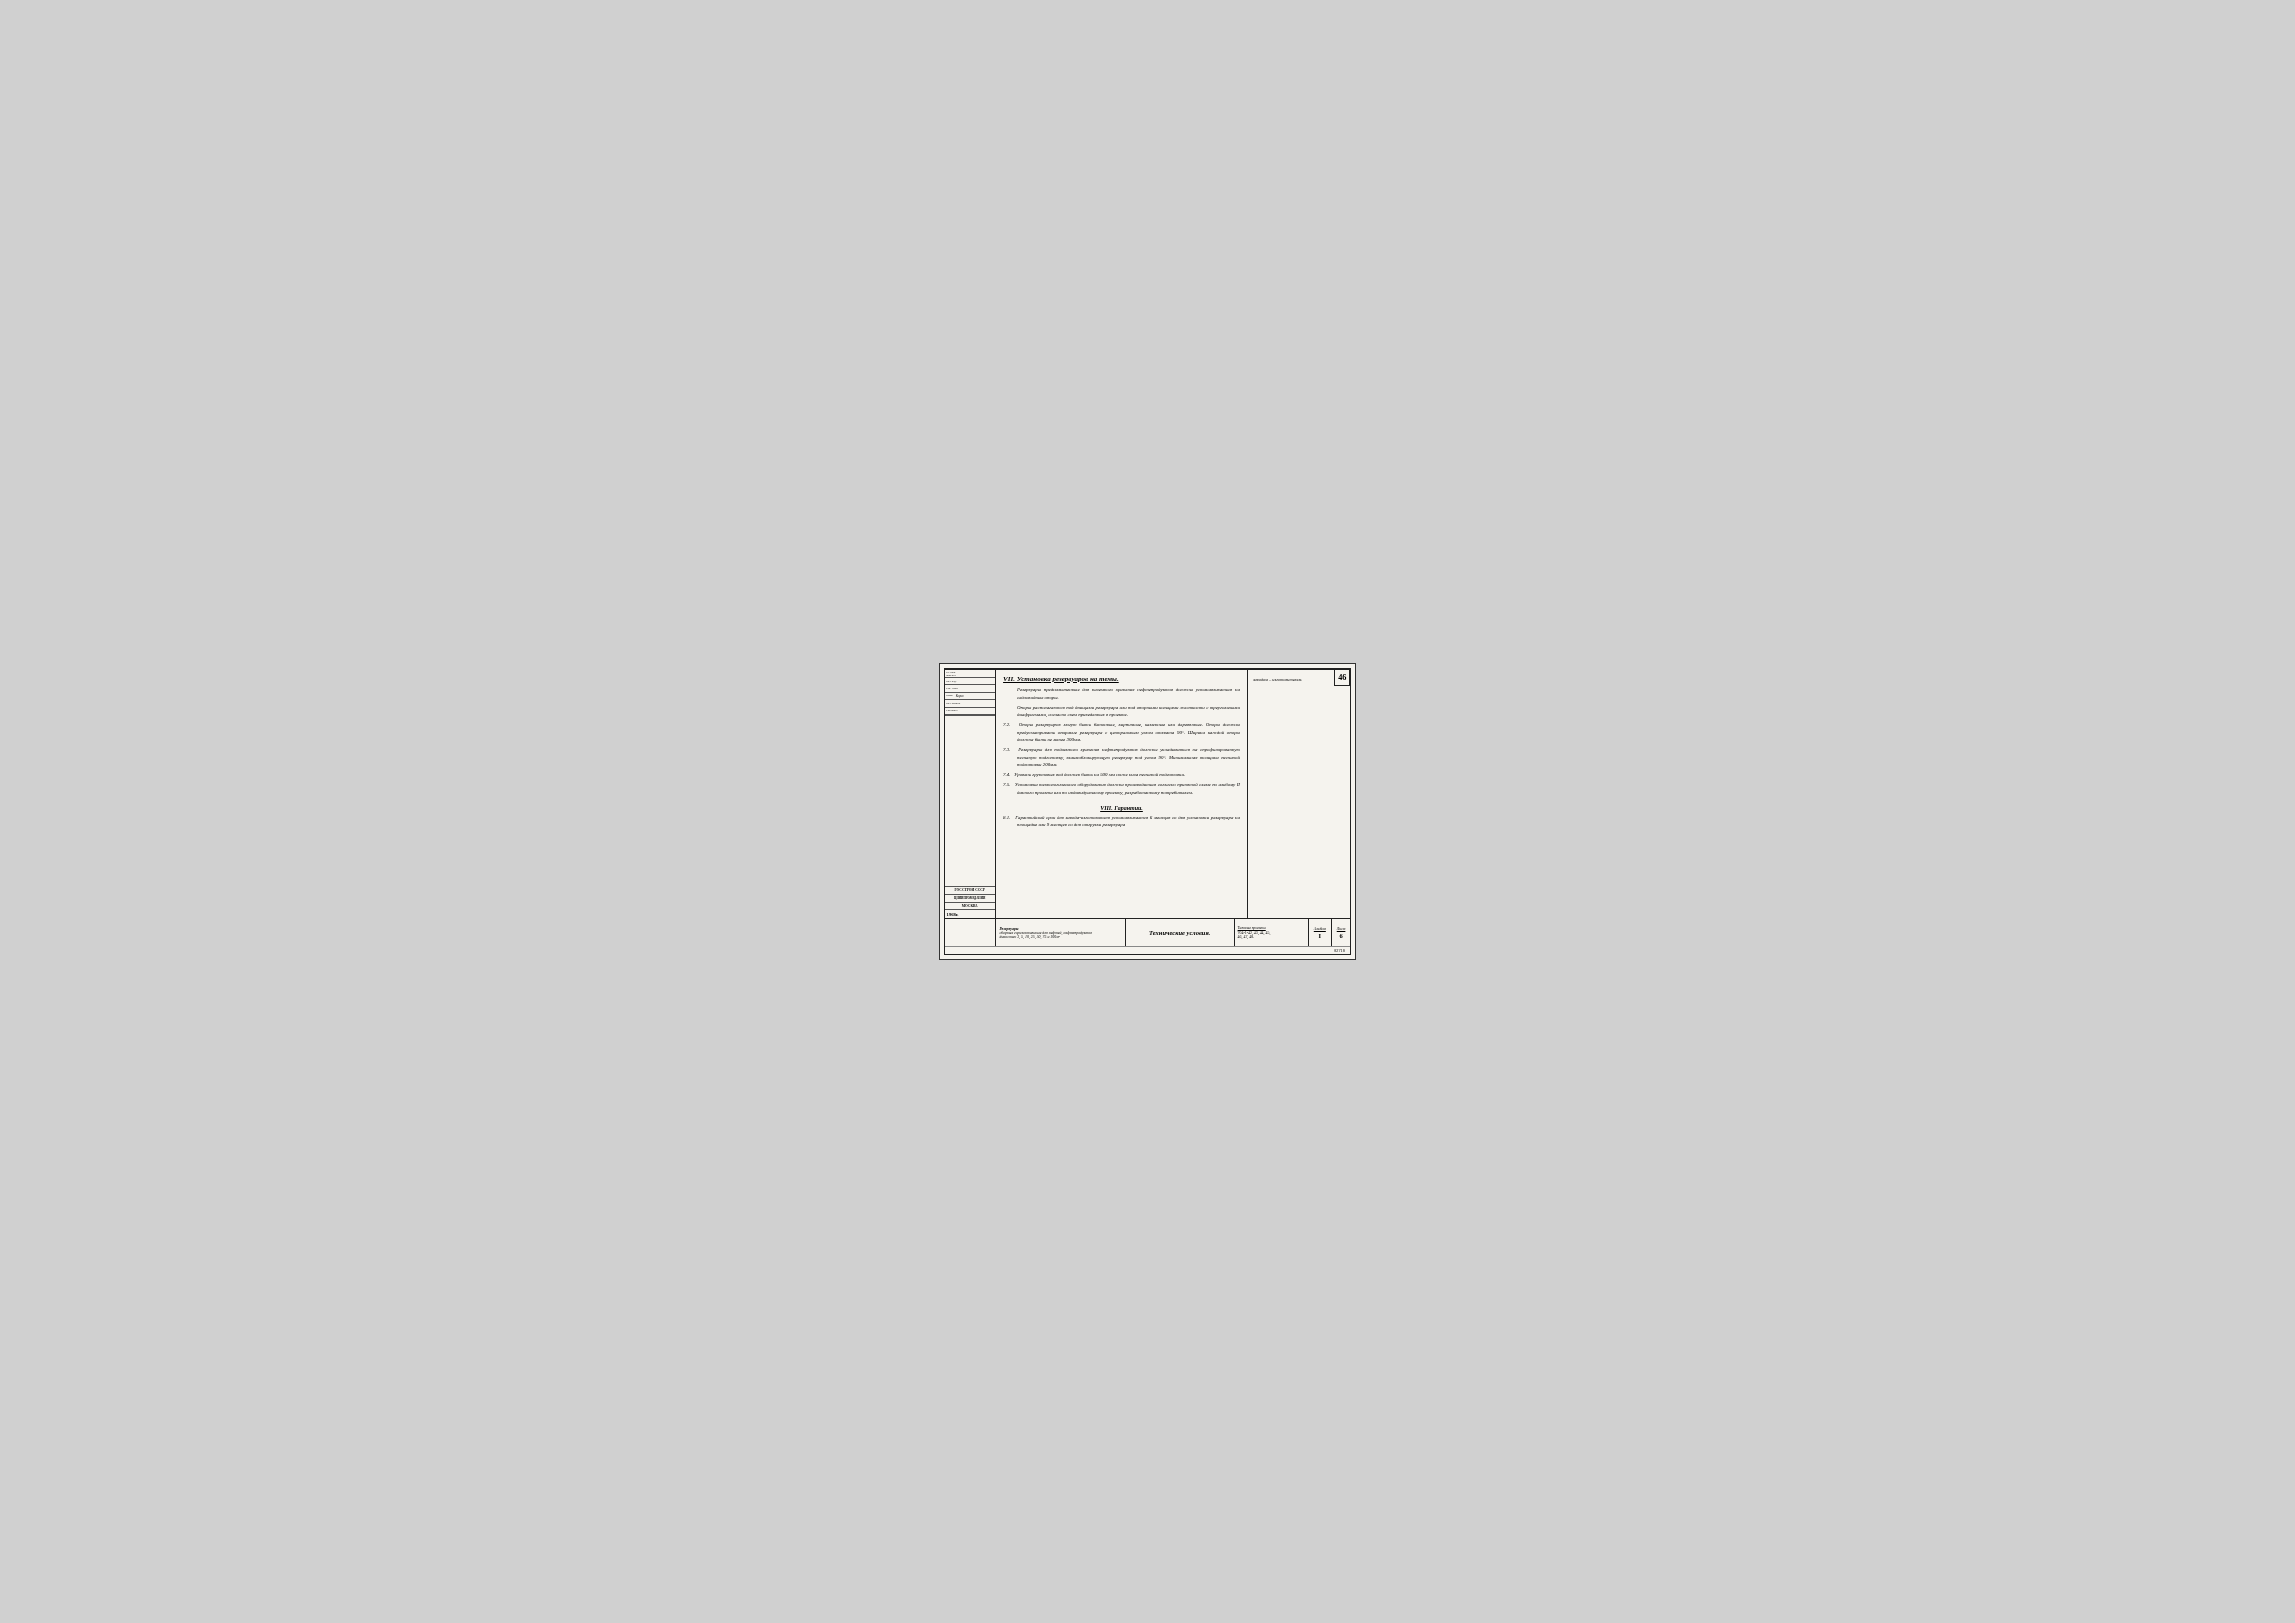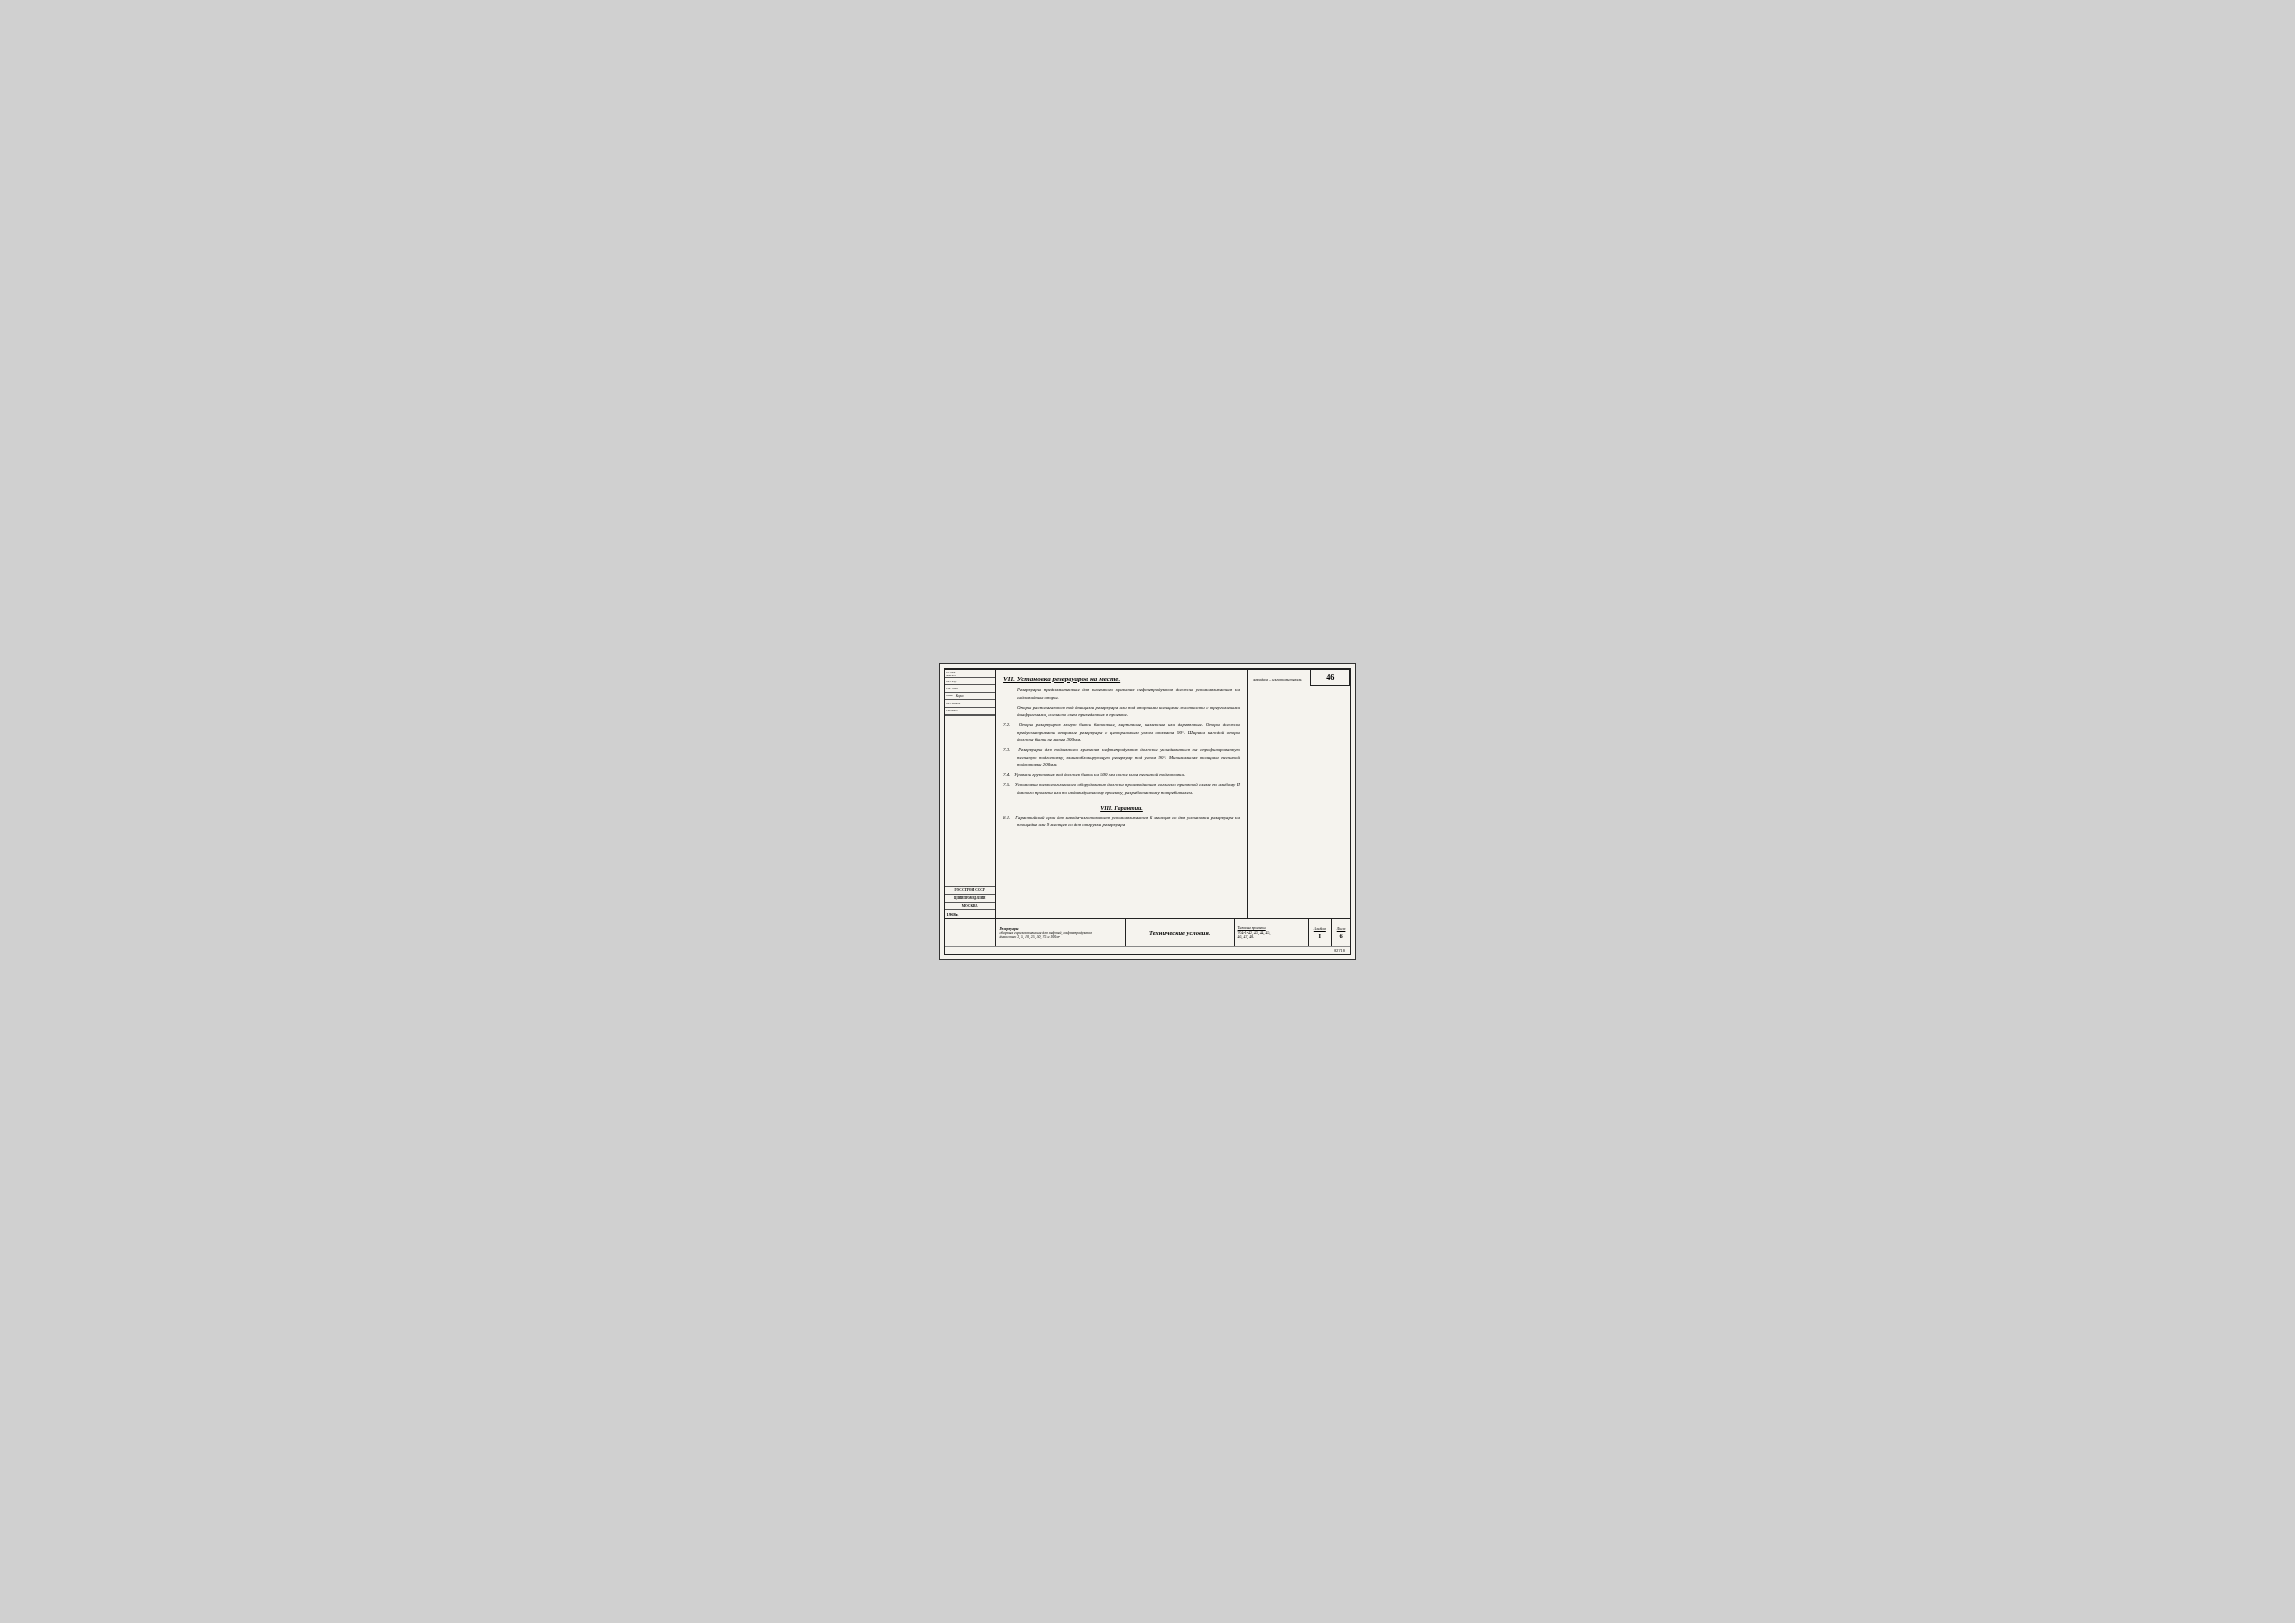--- a/index.html
+++ b/index.html
@@ -24,21 +24,21 @@
       margin: 3.7px;
       position: relative;
       min-height: 287px;
       display: flex;
       flex-direction: column;
     }
     .top-right-box {
       position: absolute;
       top: 0;
       right: 0;
-      width: 40px;
+      width: 16px;
       height: 16.7px;
       border: 0.9px solid #222;
       display: flex;
       align-items: center;
       justify-content: center;
       font-size: 8.3px;
       font-weight: bold;
       background: #f5f3ee;
       z-index: 10;
     }
@@ -237,21 +237,21 @@
           </div>
           <div style="border-top:0.5px solid #555;padding:1.4px 1.9px;font-size:4.6px;font-weight:bold;">
             <span>1968г.</span>
           </div>
         </div>
       </div>
 
       <div class="main-content">
 
         <div class="section-title">
-          <span>VII. Установка резервуаров на месте.</span>
+          <span>VII. Установка резервуаров на темы.</span>
         </div>
 
         <div class="paragraph" style="padding-left:14px;">
           <span>Резервуары предназначенные для наземного хранения нефтепродуктов должны устанавливаться на седловидные опоры.</span>
         </div>
 
         <div class="paragraph" style="padding-left:14px;">
           <span>Опоры располагаются под днищами резервуара или под опорными кольцами жесткости с треугольными диафрагмами, согласно схем приведенных в проекте.</span>
         </div>
 

